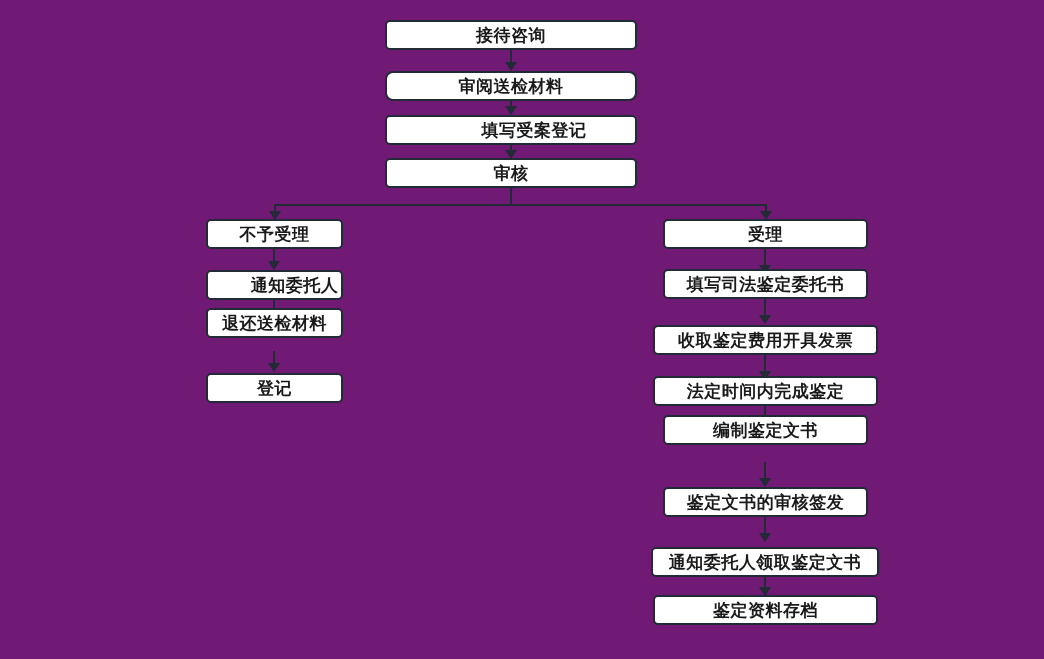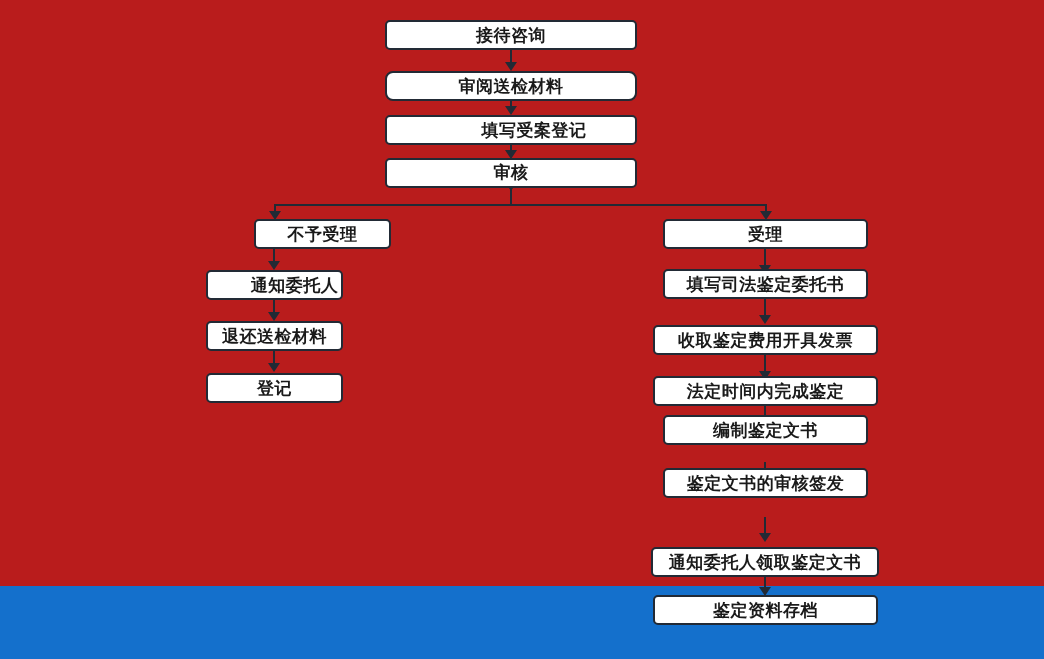--- a/index.html
+++ b/index.html
@@ -12,22 +12,22 @@
   }
 
   body {
     background: #1470cc;
     font-family: "DejaVu Sans", "Liberation Sans", sans-serif;
   }
 
   #flowchart {
     position: relative;
     width: 1044px;
-    height: 586px;
-    background: #b91c1c;
+    height: 659px;
+    background: #701a75;
   }
 
   
   .node {
     position: absolute;
     height: 30px;
     background: #ffffff;
     border: 2px solid #222a35;
     border-radius: 5px;
     display: flex;
@@ -81,44 +81,44 @@
   <div class="node col-top" style="top:71px;border-radius:8px;">审阅送检材料</div>
 
   <div class="conn v" style="left:510px; top:101px; height:8px;"></div>
   <div class="arrowhead" style="left:505px; top:106px;"></div>
 
   <div class="node col-top" style="top:115px;padding-left:46px;">填写受案登记</div>
 
   <div class="conn v" style="left:510px; top:145px; height:8px;"></div>
   <div class="arrowhead" style="left:505px; top:150px;"></div>
 
-  <div class="node col-top" style="top:158px;font-family:Liberation Mono, monospace;">审核</div>
+  <div class="node col-top" style="top:158px;">审核</div>
 
   <div class="conn v" style="left:510px; top:188px; height:17px;"></div>
   <div class="arrowhead" style="left:505px; top:182px;"></div>
 
   <div class="conn h" style="left:274px; top:204px; width:493px;"></div>
 
   <div class="conn v" style="left:274px; top:204px; height:12px;"></div>
   <div class="arrowhead" style="left:269px; top:211px;"></div>
 
   <div class="conn v" style="left:765px; top:204px; height:12px;"></div>
   <div class="arrowhead" style="left:760px; top:211px;"></div>
 
-  <div class="node col-left" style="top:219px;margin-left:48px;">不予受理</div>
+  <div class="node col-left" style="top:219px;">不予受理</div>
 
   <div class="conn v" style="left:273px; top:249px; height:16px;"></div>
   <div class="arrowhead" style="left:268px; top:261px;"></div>
 
   <div class="node col-left" style="top:270px;padding-left:40px;">通知委托人</div>
 
   <div class="conn v" style="left:273px; top:300px; height:16px;"></div>
   <div class="arrowhead" style="left:268px; top:312px;"></div>
 
-  <div class="node col-left" style="top:321px;">退还送检材料</div>
+  <div class="node col-left" style="top:308px;">退还送检材料</div>
 
   <div class="conn v" style="left:273px; top:351px; height:16px;"></div>
   <div class="arrowhead" style="left:268px; top:363px;"></div>
 
   <div class="node col-right" style="top:219px;">受理</div>
 
   <div class="node col-left" style="top:373px;">登记</div>
 
   <div class="conn v" style="left:764px; top:249px; height:20px;"></div>
   <div class="arrowhead" style="left:759px; top:265px;"></div>
@@ -136,21 +136,21 @@
   <div class="node col-right wide" style="top:376px;">法定时间内完成鉴定</div>
 
   <div class="conn v" style="left:764px; top:406px; height:20px;"></div>
   <div class="arrowhead" style="left:759px; top:422px;"></div>
 
   <div class="node col-right" style="top:415px;">编制鉴定文书</div>
 
   <div class="conn v" style="left:764px; top:462px; height:20px;"></div>
   <div class="arrowhead" style="left:759px; top:478px;"></div>
 
-  <div class="node col-right" style="top:468px;">鉴定文书的审核签发</div>
+  <div class="node col-right" style="top:487px;">鉴定文书的审核签发</div>
 
   <div class="conn v" style="left:764px; top:517px; height:20px;"></div>
   <div class="arrowhead" style="left:759px; top:533px;"></div>
 
   <div class="node col-right wider" style="top:535px;margin-top:12px;">通知委托人领取鉴定文书</div>
 
   <div class="conn v" style="left:764px; top:571px; height:20px;"></div>
   <div class="arrowhead" style="left:759px; top:587px;"></div>
 
   <div class="node col-right wide" style="top:595px;">鉴定资料存档</div>

